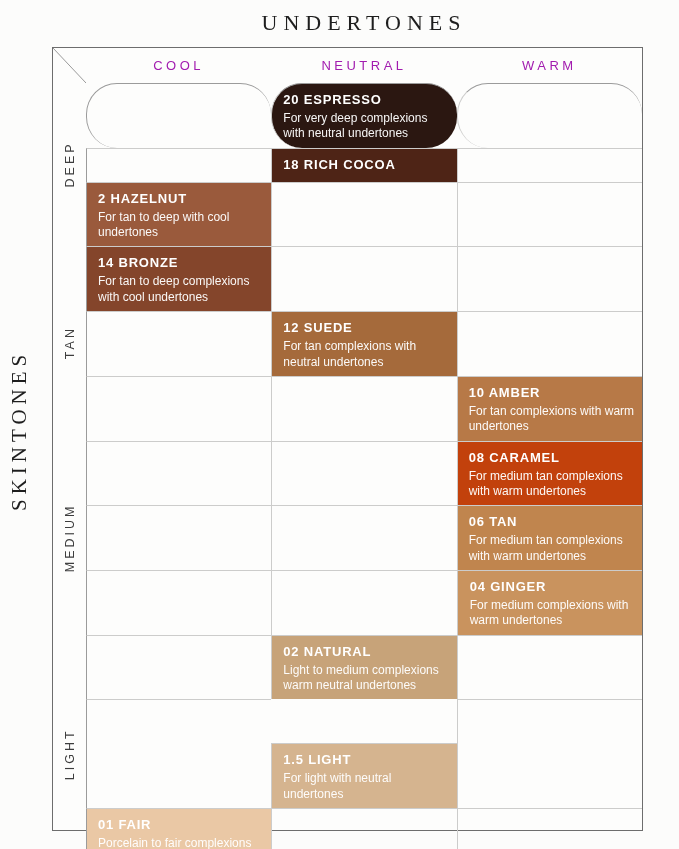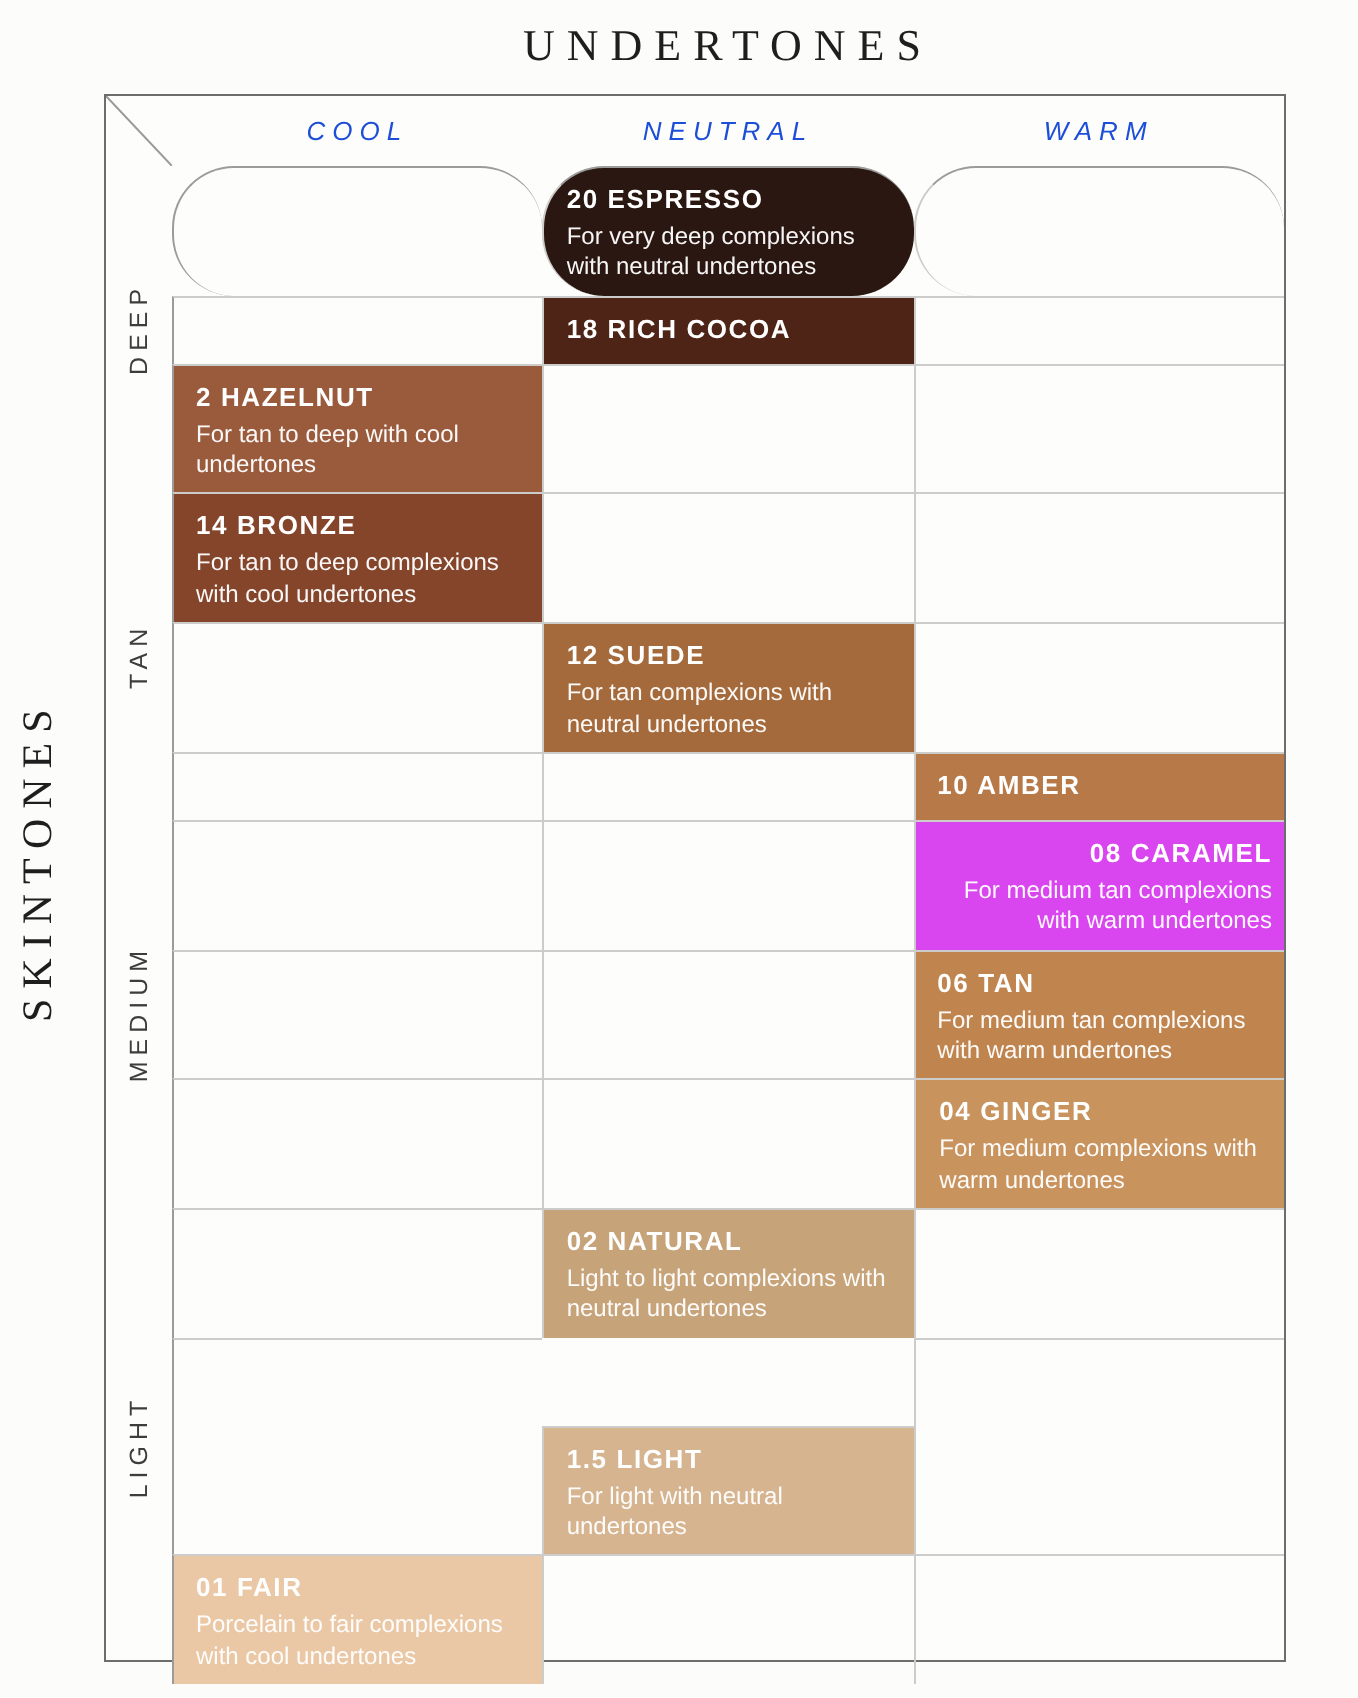--- a/index.html
+++ b/index.html
@@ -11,21 +11,21 @@
         display:flex;align-items:center;justify-content:center;
         writing-mode:vertical-rl;transform:rotate(180deg);
         font-family:"Liberation Serif",serif;font-size:21px;letter-spacing:5px;color:#1e1e1e;}
   .grid{position:absolute;left:52px;top:47px;width:591px;height:784px;box-sizing:border-box;
         border:1px solid #6d6d6d;display:grid;
         grid-template-columns:33px repeat(3,1fr);
         grid-template-rows:35px repeat(12,1fr);background:#fdfdfc;}
   .corner{grid-column:1;grid-row:1;position:relative;}
   .corner svg{position:absolute;left:0;top:0;width:100%;height:100%;display:block;}
   .col-header{display:flex;align-items:center;justify-content:center;
-        font-size:13px;letter-spacing:3.5px;color:#1d4ed8;font-style:italic;}
+        font-size:13px;letter-spacing:3.5px;color:#a21caf;}
   .row-label{grid-column:1;display:flex;align-items:center;justify-content:center;
         writing-mode:vertical-rl;transform:rotate(180deg);
         font-size:12.5px;letter-spacing:3px;color:#3d3d3d;}
   .cell{box-sizing:border-box;border-top:1px solid #cccccb;border-left:1px solid #cccccb;}
   .top-row{border-top:1px solid #9b9b9b;border-radius:31px;}
   .left-edge{border-left:1px solid #9b9b9b;}
   .shade{padding:8px 6px 6px 11px;color:#fff;}
   .shade-name{font-size:13px;font-weight:bold;letter-spacing:0.8px;margin-bottom:4px;}
   .shade-desc{font-size:12px;line-height:1.28;color:rgba(255,255,255,0.96);}
 </style>
@@ -85,25 +85,26 @@
     <div class="cell shade" style="grid-area: 6 / 3; background-color: rgb(165, 106, 59);">
       <div class="shade-name">12 SUEDE</div>
       <div class="shade-desc">For tan complexions with neutral undertones</div>
     </div>
     <div class="cell" style="grid-column:4;grid-row:6"></div>
 
     <div class="cell left-edge" style="grid-column:2;grid-row:7"></div>
     <div class="cell" style="grid-column:3;grid-row:7"></div>
     <div class="cell shade" style="grid-area: 7 / 4; background-color: rgb(183, 121, 71);">
       <div class="shade-name">10 AMBER</div>
+      <div class="shade-desc">For tan complexions with warm undertones</div>
     </div>
 
     <div class="cell left-edge" style="grid-column:2;grid-row:8"></div>
     <div class="cell" style="grid-column:3;grid-row:8"></div>
-    <div class="cell shade" style="grid-area: 8 / 4; background-color: #d946ef; text-align: right;">
+    <div class="cell shade" style="grid-area: 8 / 4; background-color: #c2410c;">
       <div class="shade-name">08 CARAMEL</div>
       <div class="shade-desc">For medium tan complexions with warm undertones</div>
     </div>
 
     <div class="cell left-edge" style="grid-column:2;grid-row:9"></div>
     <div class="cell" style="grid-column:3;grid-row:9"></div>
     <div class="cell shade" style="grid-area: 9 / 4; background-color: rgb(192, 133, 78);">
       <div class="shade-name">06 TAN</div>
       <div class="shade-desc">For medium tan complexions with warm undertones</div>
     </div>
@@ -111,21 +112,21 @@
     <div class="cell left-edge" style="grid-column:2;grid-row:10"></div>
     <div class="cell" style="grid-column:3;grid-row:10"></div>
     <div class="cell shade" style="grid-area: 10 / 4; background-color: rgb(201, 147, 94); padding-left: 12px;">
       <div class="shade-name">04 GINGER</div>
       <div class="shade-desc">For medium complexions with warm undertones</div>
     </div>
 
     <div class="cell left-edge" style="grid-column:2;grid-row:11"></div>
     <div class="cell shade" style="grid-area: 11 / 3; background-color: rgb(199, 163, 121);">
       <div class="shade-name">02 NATURAL</div>
-      <div class="shade-desc">Light to light complexions with neutral undertones</div>
+      <div class="shade-desc">Light to medium complexions warm neutral undertones</div>
     </div>
     <div class="cell" style="grid-column:4;grid-row:11"></div>
 
     <div class="cell left-edge" style="grid-column:2;grid-row:12"></div>
     <div class="cell shade" style="grid-area: 12 / 3; background-color: rgb(213, 180, 143); margin-top: 44px;">
       <div class="shade-name">1.5 LIGHT</div>
       <div class="shade-desc">For light with neutral undertones</div>
     </div>
     <div class="cell" style="grid-column:4;grid-row:12"></div>
 

